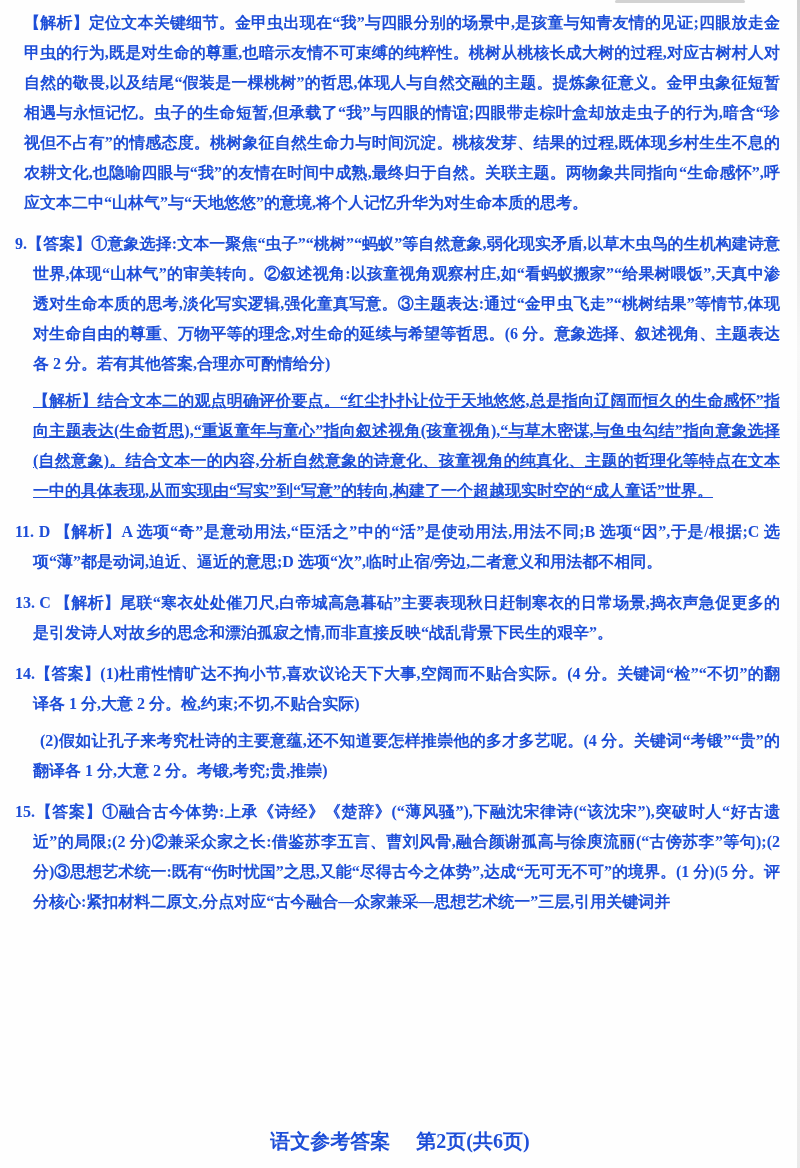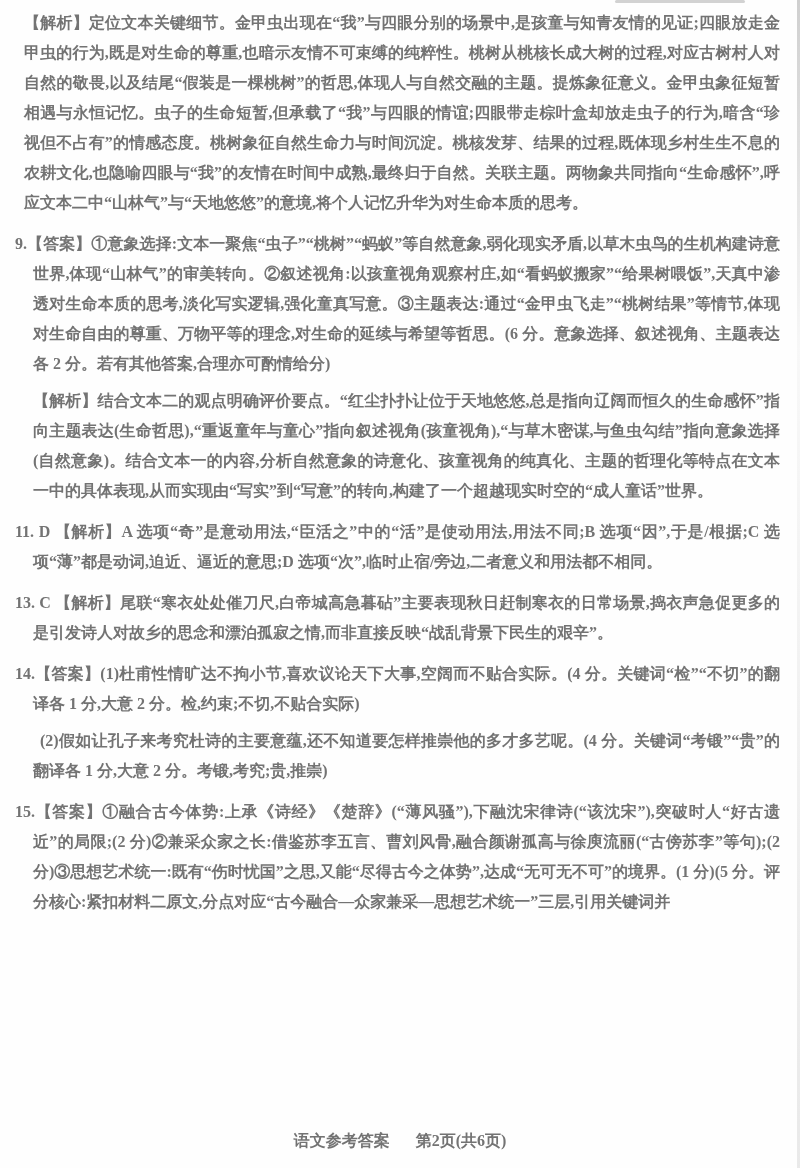--- a/index.html
+++ b/index.html
@@ -3,50 +3,50 @@
 <meta charset="utf-8">
 <style>
   * { margin: 0; padding: 0; box-sizing: border-box; }
   html, body { background: #e8e8e8; }
   .page {
     position: relative;
     width: 800px;
     height: 1168px;
     margin: 0 auto;
     background: #fefefe;
-    color: #737373;
+    color: #1d4ed8;
     font-family: "Liberation Serif", "DejaVu Serif", serif;
     font-size: 16px;
     font-weight: 600;
     line-height: 30px;
     overflow: hidden;
     padding-top: 8px;
   }
   .para {
     text-align: justify;
     margin-bottom: 7px;
   }
   
   .b-flush  { margin-left: 24px; margin-right: 20px; }
   
   .b-item   { margin-left: 33px; margin-right: 20px; text-indent: -18px; margin-top: 11px; }
   
-  .b-align  { margin-left: 33px; margin-right: 20px; }
+  .b-align  { margin-left: 33px; margin-right: 20px; text-decoration: underline; }
   
   .b-sub    { margin-left: 33px; margin-right: 20px; text-indent: 7px; }
 
   .footer {
     position: absolute;
     left: 0;
     top: 1126px;
     width: 100%;
     display: flex;
     justify-content: center;
     gap: 26px;
-    font-size: 16px;
+    font-size: 20px;
     font-weight: 600;
   }
   
   .scan-edge-right {
     position: absolute;
     right: 0; top: 0;
     width: 3px; height: 100%;
     background: linear-gradient(to bottom, rgba(120,120,120,.35), rgba(200,200,200,.12) 30%, rgba(160,160,160,.22));
   }
   .scan-streak-top {

